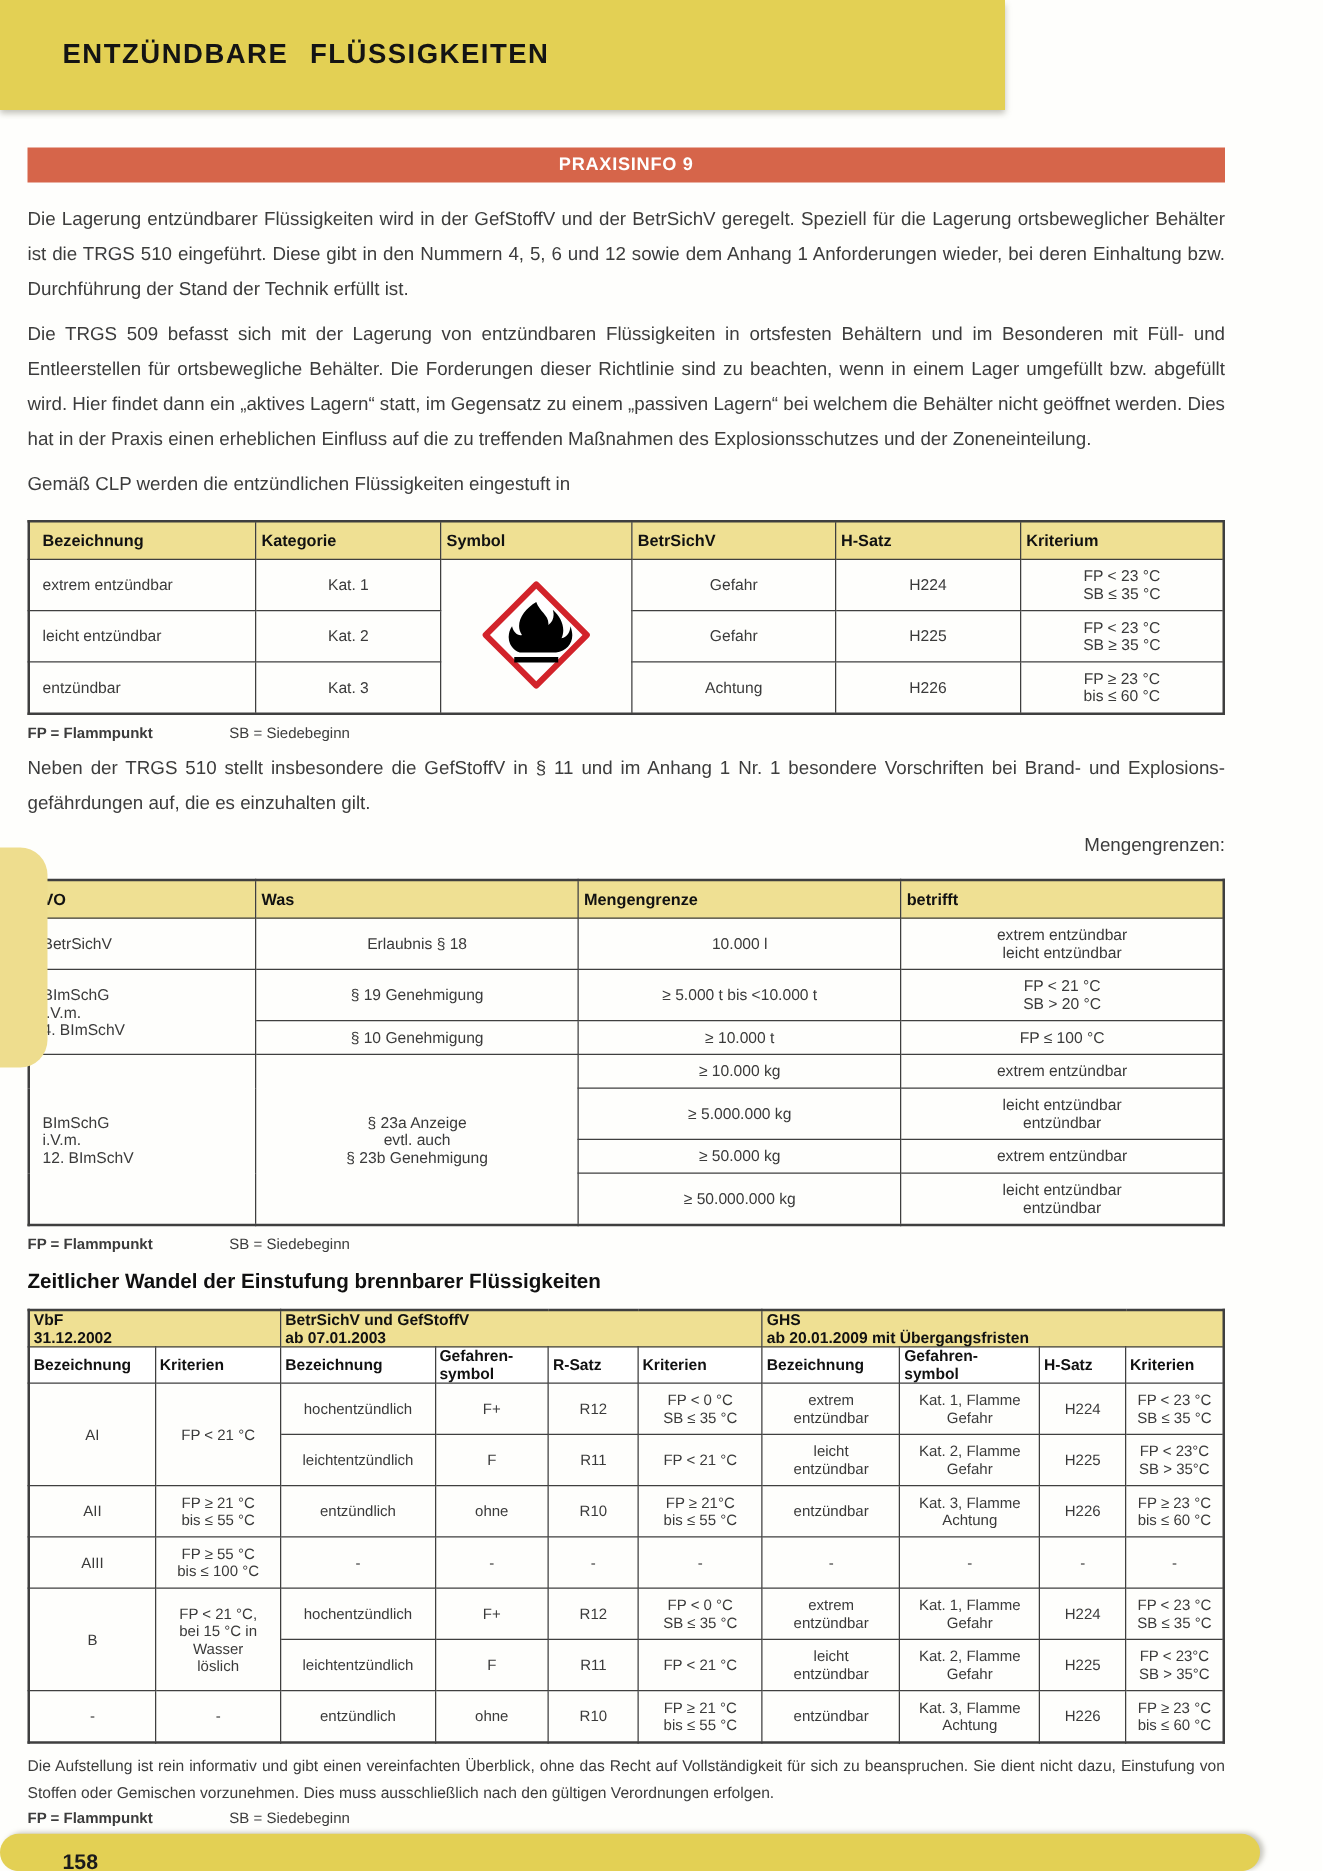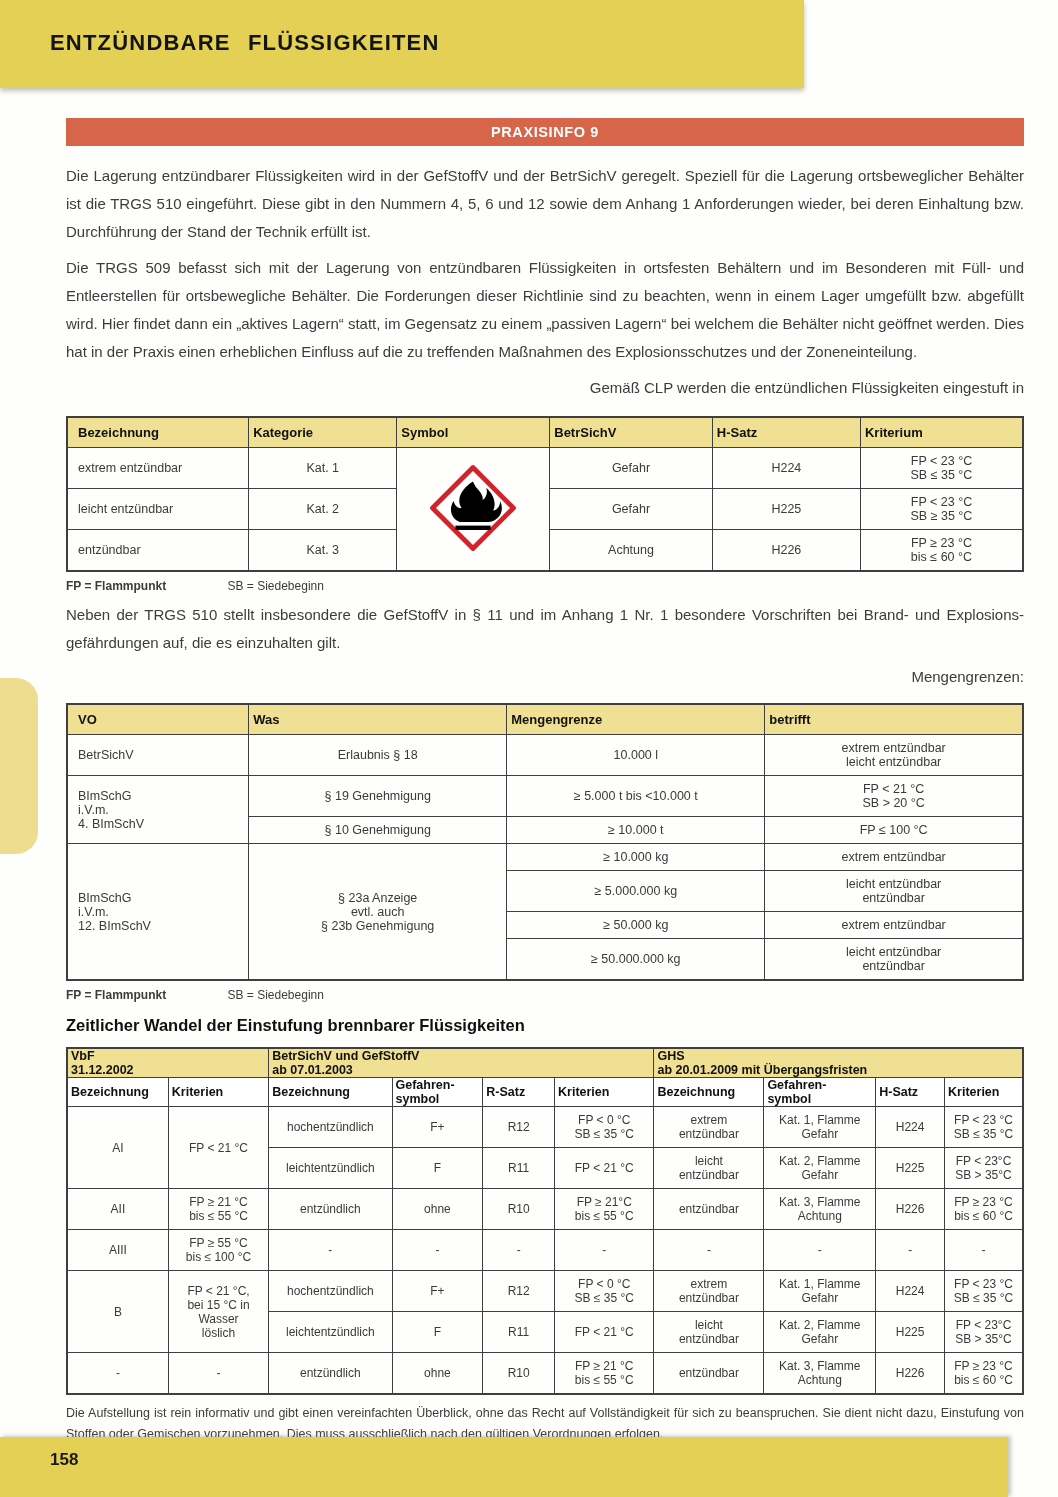--- a/index.html
+++ b/index.html
@@ -7,26 +7,26 @@
     position:relative;width:1058px;height:1497px;background:#fefefc;
     font-family:"Liberation Sans",sans-serif;color:#3c3c3c;overflow:hidden;
   }
   
   .top-banner{width:804px;height:88px;background:#e3d054;box-shadow:0 3px 5px rgba(120,118,100,.45);}
   .top-banner h1{margin:0;padding:30px 0 0 50px;font-size:22px;font-weight:bold;color:#141414;
     letter-spacing:1.2px;word-spacing:10px;}
   
   .margin-tab{position:absolute;left:0;top:678px;width:38px;height:176px;background:#eedd8e;
     border-radius:0 22px 22px 0;}
-  .content{margin:0 66px;width:958px;}
+  .content{margin:0 22px;width:958px;}
   .praxisinfo{margin-top:30px;height:28px;background:#d6654a;display:flex;align-items:center;
     justify-content:center;color:#ffffff;font-weight:bold;font-size:14.5px;letter-spacing:.6px;}
   p.body{font-size:15px;line-height:28px;text-align:justify;margin:8px 0 0 0;color:#3c3c3c;}
   p.body.first{margin-top:16px;}
-  p.intro{text-align:right;}
+  p.intro{text-align:left;}
   p.label{text-align:right;margin-top:6px;}
   h2.sec{margin:14px 0 0 0;font-size:16.5px;font-weight:bold;color:#101010;}
   
   table{width:100%;border-collapse:collapse;table-layout:fixed;margin-top:12px;}
   table.t1{margin-top:14px;}
   th,td{border:1.5px solid #3f3f3f;vertical-align:middle;}
   table{border:2px solid #3f3f3f;}
   th{background:#efe093;font-size:13px;font-weight:bold;color:#111111;padding:7px 4px;text-align:left;}
   th.ta-l{text-align:left;padding-left:10px;}
   td{font-size:12.5px;color:#3a3a3a;text-align:center;padding:6px 5px;}
@@ -34,22 +34,22 @@
   .pre{white-space:pre-line;}
   .t3 th{font-size:12.5px;padding:0 3px;}
   .t3 td{font-size:12px;padding:6px 3px;}
   .symcell{padding:2px;}
   
   p.footnote{margin:7px 0 0 0;font-size:12px;color:#3c3c3c;}
   p.footnote .fp{margin-right:58px;font-weight:bold;}
   p.disclaimer{margin:8px 0 0 0;font-size:12.5px;line-height:21px;text-align:justify;color:#3c3c3c;}
   p.footnote.last{margin-top:2px;}
   
-  .bottom-bar{position:absolute;left:0;bottom:0;width:1008px;height:60px;background:#e3d054;
-    box-shadow:3px -1px 4px rgba(120,118,100,.4);}
+  .bottom-bar{position:absolute;left:0;bottom:0;width:1008px;height:30px;background:#e3d054;
+    box-shadow:3px -1px 4px rgba(120,118,100,.4);border-radius:17px;}
   .bottom-bar .pnum{display:inline-block;padding-left:50px;line-height:46px;font-size:17px;
     font-weight:bold;color:#1b1b1b;}
 </style>
 </head>
 <body>
 
 <div class="page">
 
   <header class="top-banner">
     <h1>ENTZÜNDBARE FLÜSSIGKEITEN</h1>

